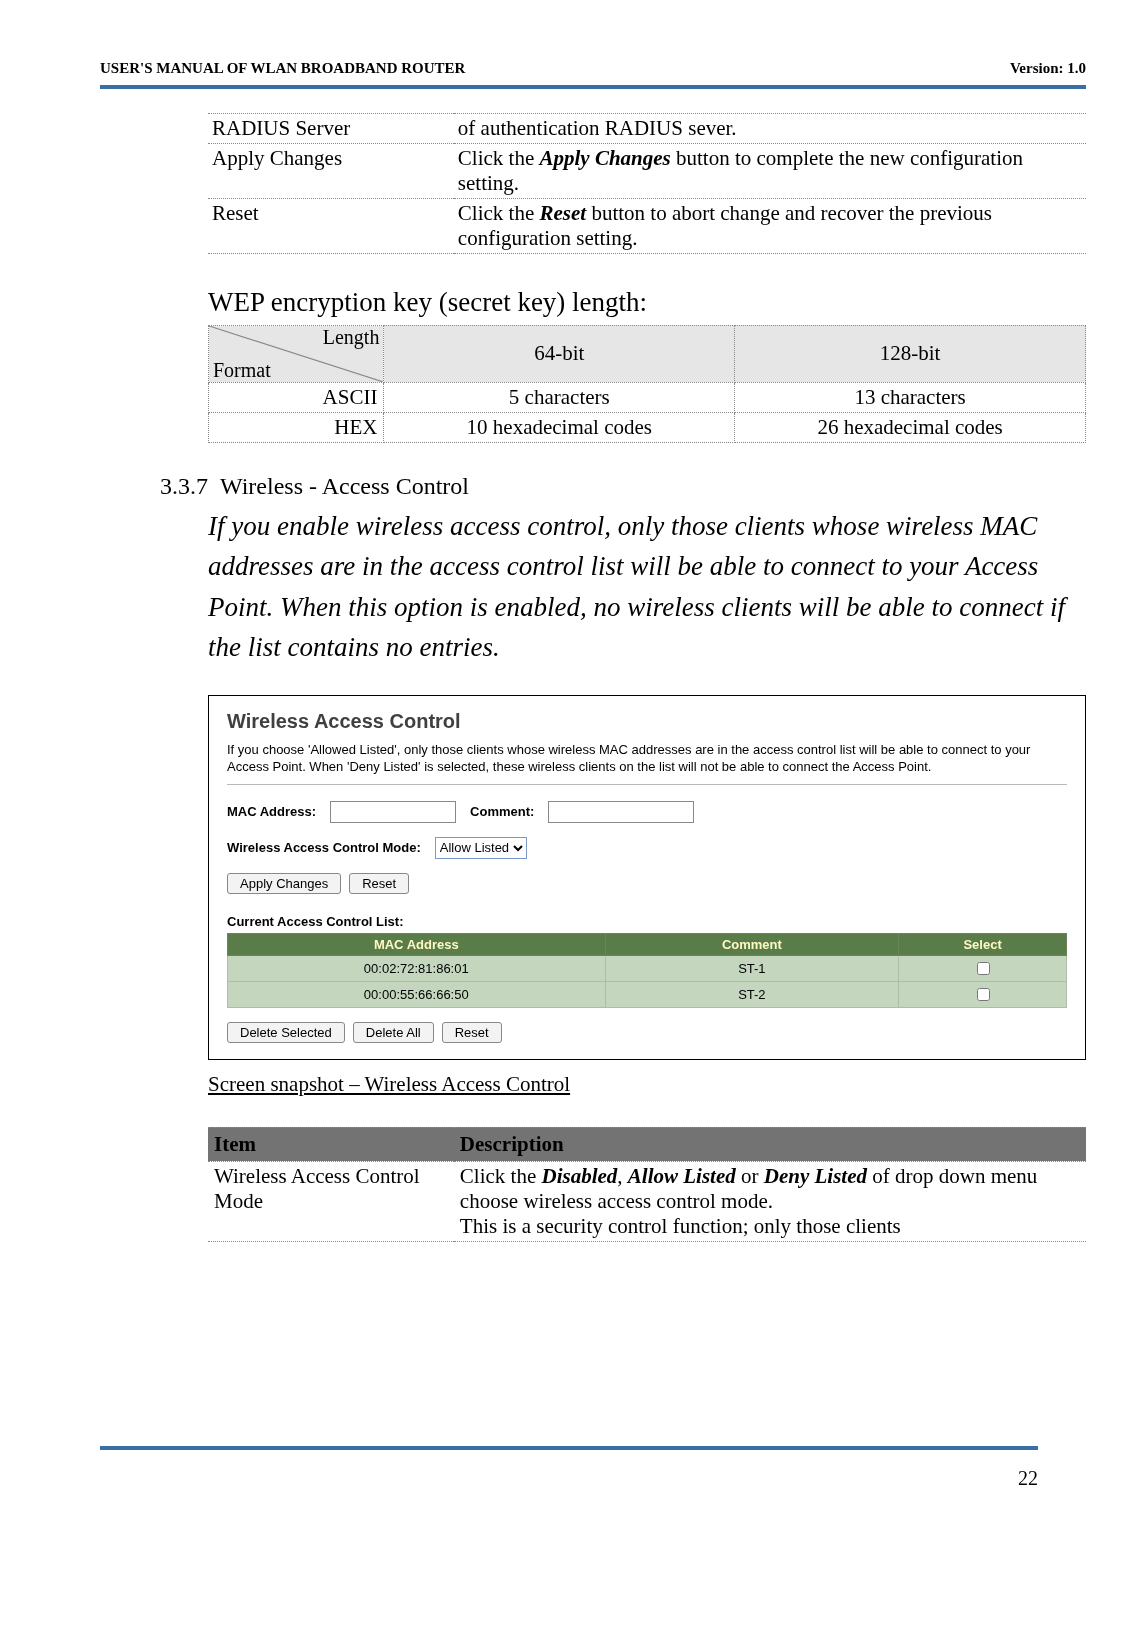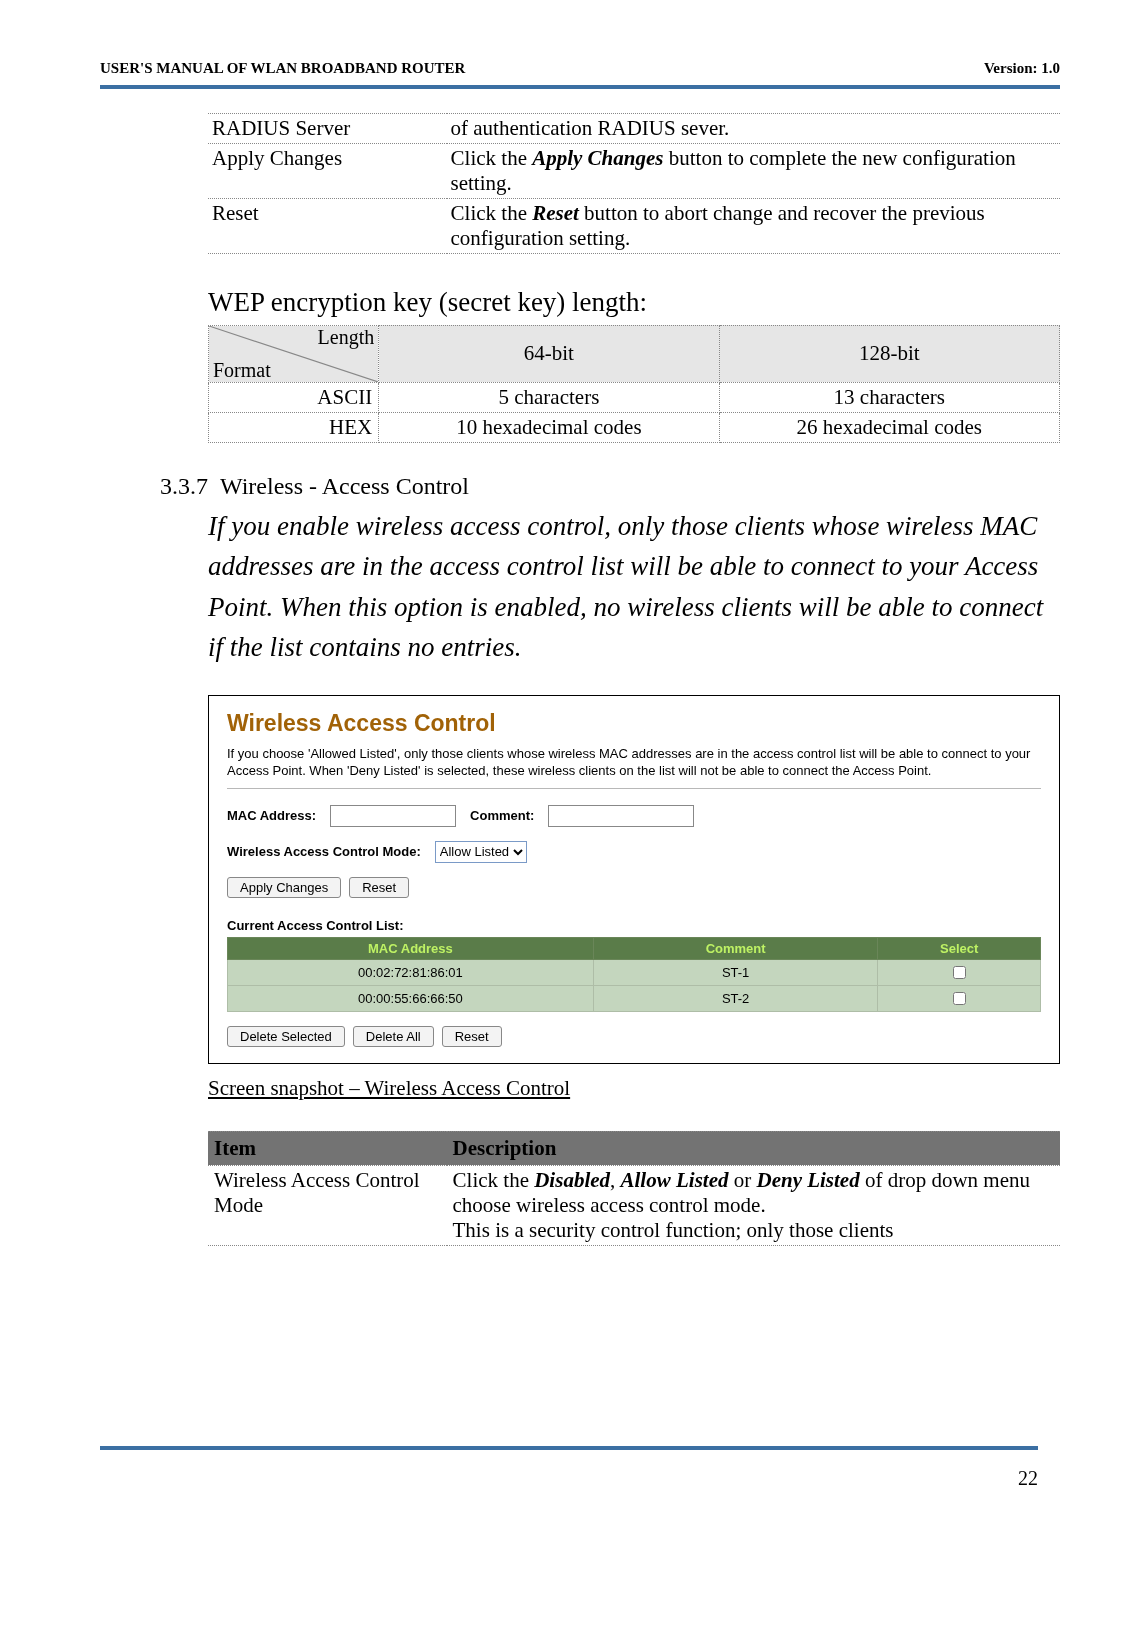--- a/index.html
+++ b/index.html
@@ -4,21 +4,21 @@
 <style>
   body {
     margin: 0;
     padding: 0;
     background: #fff;
     font-family: "Times New Roman", Times, serif;
     color: #000;
     width: 1138px;
   }
   .page {
-    padding: 60px 78px 40px 100px;
+    padding: 60px 52px 40px 100px;
     position: relative;
     min-height: 1540px;
     box-sizing: border-box;
   }
   .header-row {
     display: flex;
     justify-content: space-between;
     font-size: 15px;
     font-weight: bold;
     margin-bottom: 8px;
@@ -88,23 +88,23 @@
     font-size: 27px;
     line-height: 1.5;
   }
   .screenshot {
     border: 1px solid #000;
     font-family: Arial, Helvetica, sans-serif;
     padding: 14px 18px 16px 18px;
     margin-top: 10px;
   }
   .ss-title {
-    color: #a16207;
-    font-weight: bold;
-    font-size: 23px;
+    color: #404040;
+    font-weight: bold;
+    font-size: 20px;
     margin: 0 0 8px 0;
   }
   .ss-desc {
     font-size: 13px;
     line-height: 1.35;
     margin-bottom: 8px;
   }
   .ss-hr { border: none; border-top: 1px solid #b8b8b8; margin: 8px 0 16px 0; }
   .ss-row { font-size: 13px; font-weight: bold; display:flex; align-items:center; gap:14px; margin-bottom:14px; flex-wrap:wrap;}
   .ss-row label { font-weight: bold; }
@@ -124,21 +124,21 @@
     font-weight: bold;
     margin: 20px 0 4px 0;
   }
   table.maclist {
     border-collapse: collapse;
     width: 100%;
     font-size: 13px;
   }
   table.maclist th {
     background: #5a7c49;
-    color: #bef264;
+    color: #fef9c3;
     font-weight: bold;
     padding: 3px 6px;
     border: 1px solid #6a8659;
     text-align: center;
     margin-top: 17px;
   }
   table.maclist td {
     background: #c4d6be;
     padding: 3px 6px;
     border: 1px solid #aebda7;

